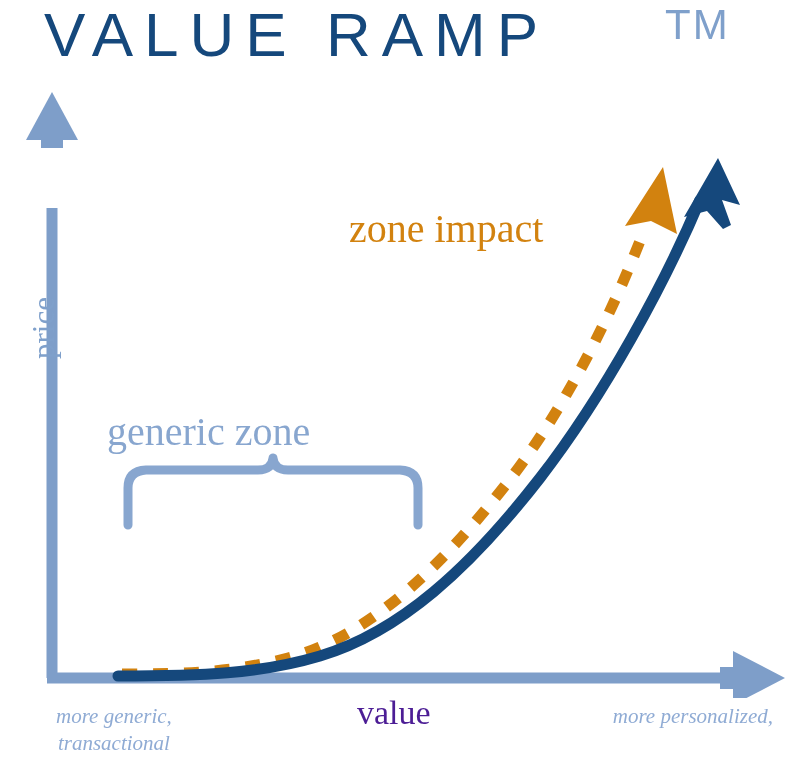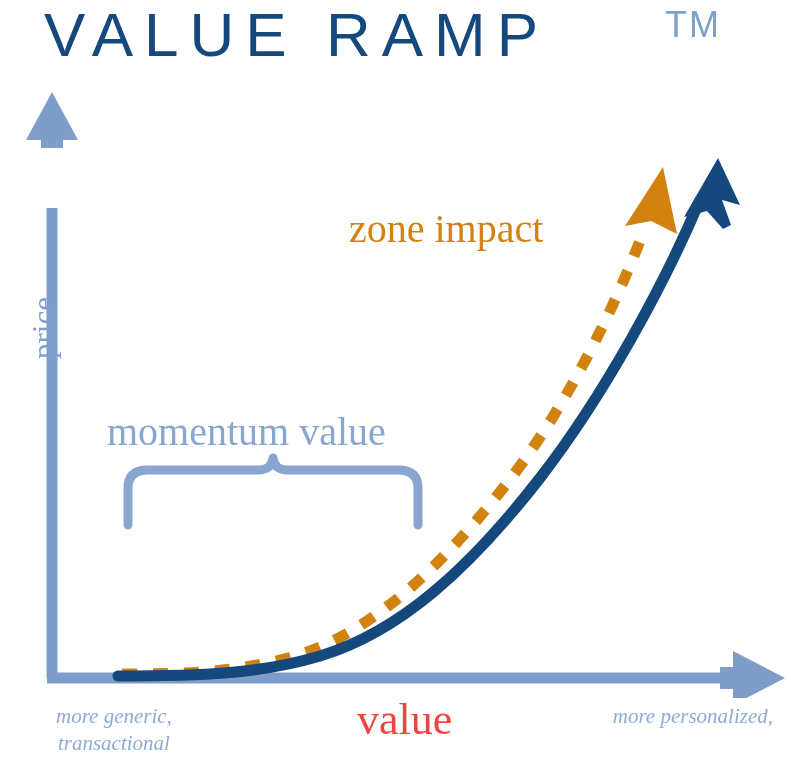--- a/index.html
+++ b/index.html
@@ -38,21 +38,21 @@
     letter-spacing: 11px;
     color: #15487c;
     line-height: 64px;
     white-space: nowrap;
   }
   #title-tm {
     position: absolute;
     left: 665px;
     top: 4px;
     font-family: "Liberation Sans", sans-serif;
-    font-size: 36px;
+    font-size: 42px;
     font-weight: 400;
     letter-spacing: 2px;
     color: #7fa0cb;
     line-height: 42px;
     white-space: nowrap;
   }
 
   
   #chart {
     position: absolute;
@@ -91,22 +91,22 @@
     left: 107px;
     top: 408px;
     font-family: "Liberation Serif", serif;
     font-size: 40px;
     color: #88a6cf;
   }
   #x-axis-label {
     left: 357px;
     top: 694px;
     font-family: "Liberation Serif", serif;
-    font-size: 44px;
-    color: #ef4444;
+    font-size: 34px;
+    color: #4c1d95;
   }
   .axis-note {
     font-family: "Liberation Serif", serif;
     font-style: italic;
     font-size: 21px;
     line-height: 27px;
     color: #8fabd4;
   }
   #x-note-left {
     left: 56px;
@@ -162,21 +162,21 @@
         <polygon points="718,70 684,129 707,123 723,141 731,137 722,112 740,117" fill="#15487c"></polygon>
       </g>
 
     </svg>
   </div>
 
   <div class="lbl" id="y-axis-label">price</div>
 
   <div class="lbl" id="brand-impact-label">zone impact</div>
 
-  <div class="lbl" id="momentum-zone-label">momentum value</div>
+  <div class="lbl" id="momentum-zone-label">generic zone</div>
 
   <div class="lbl" id="x-axis-label">value</div>
 
   <div class="lbl axis-note" id="x-note-left">
     <div>more generic,</div>
     <div>transactional</div>
   </div>
 
   <div class="lbl axis-note" id="x-note-right">
     <div>more personalized,</div>

